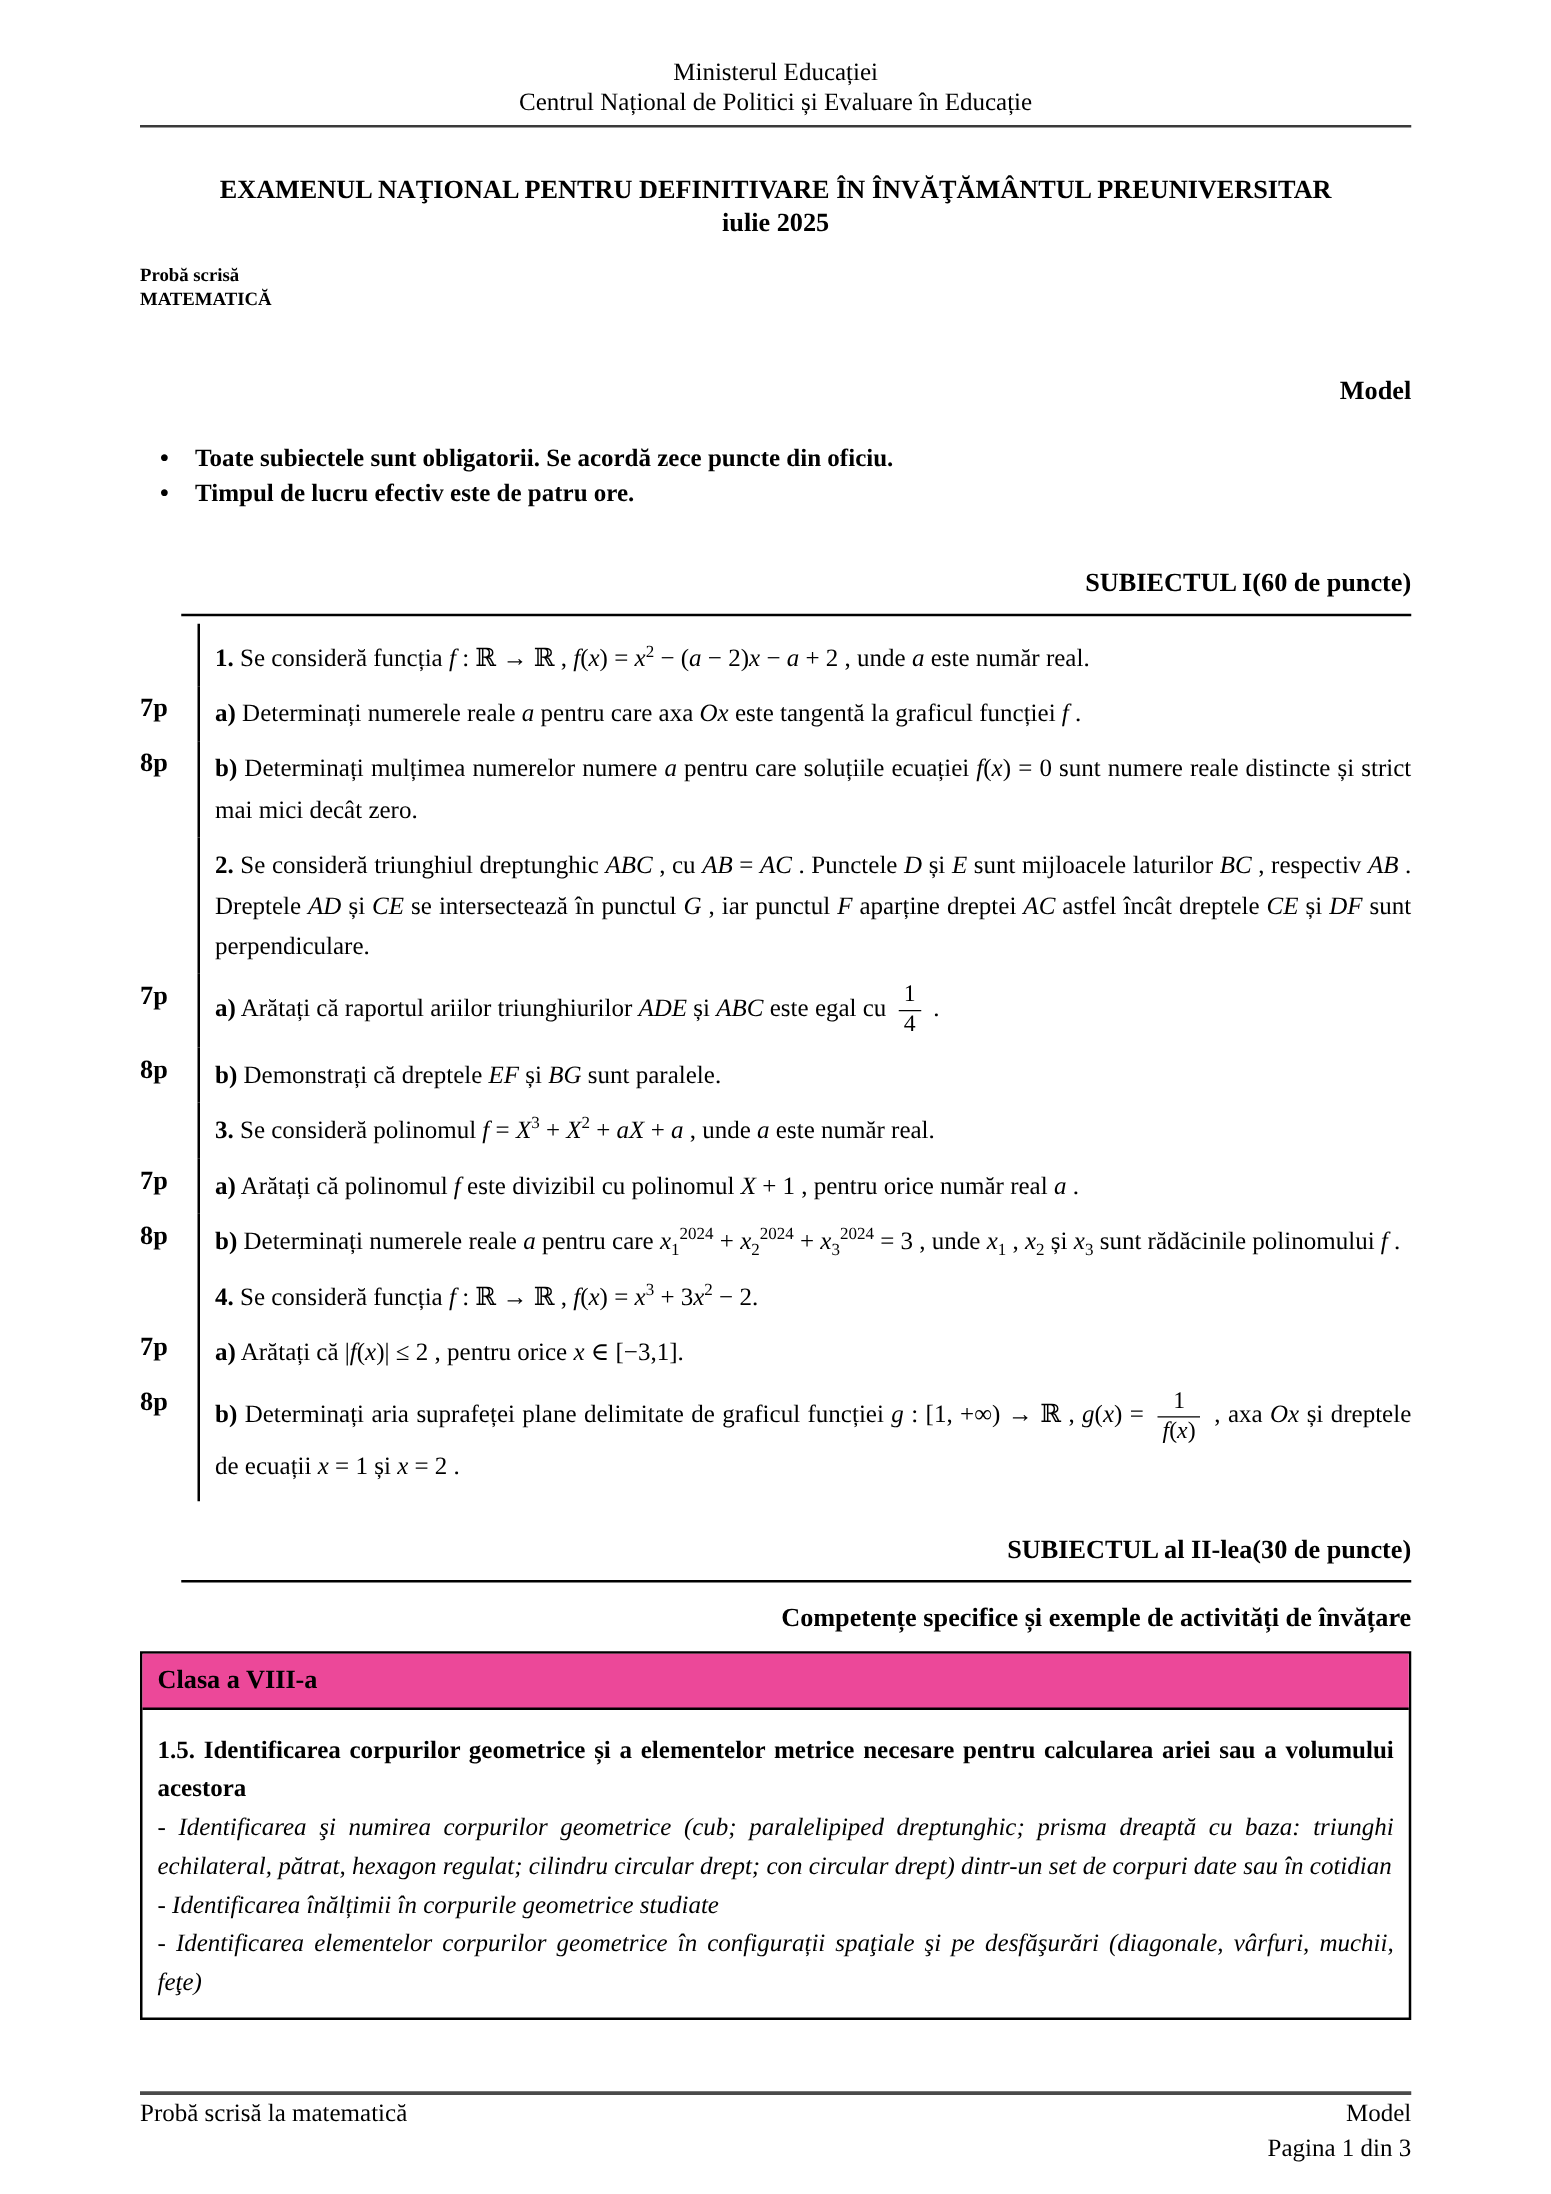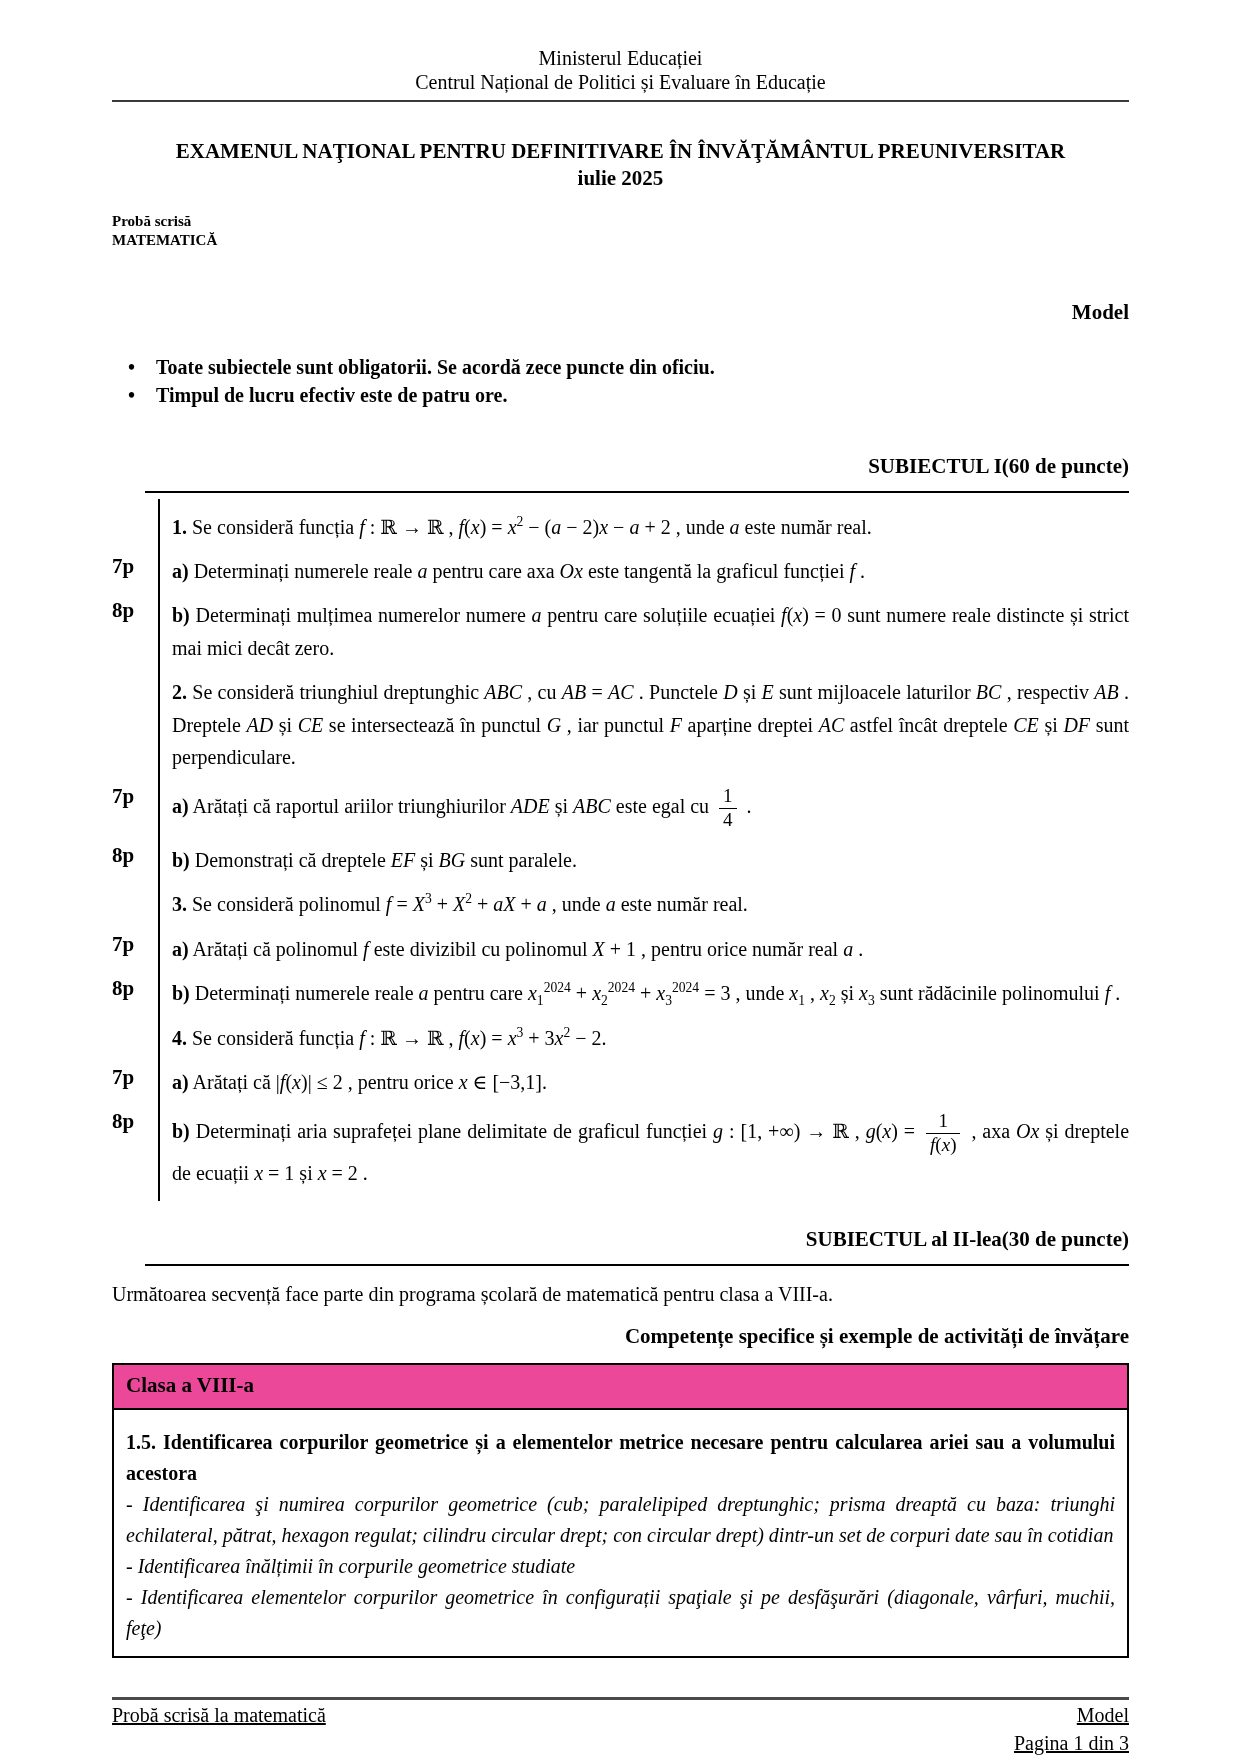--- a/index.html
+++ b/index.html
@@ -60,21 +60,21 @@
 
   .prog-table{border:2px solid #000;margin-top:14px;}
   .prog-table .thead{
     background:#ec4899;border-bottom:2px solid #000;
     font-weight:bold;font-size:21px;padding:8px 12px 10px;
   }
   .prog-table .tbody{padding:15px 12px 12px;}
   .bold-item{font-weight:bold;line-height:1.55;text-align:justify;margin:2px 0 0 0;}
   .prog-item{font-style:italic;line-height:1.55;text-align:justify;margin:0;}
 
-  .footer{position:absolute;left:112px;right:112px;bottom:0;text-decoration:underline;}
+  .footer{position:absolute;left:112px;right:112px;bottom:24px;}
   .footer-rule{
     border-top:3px solid #4a4a4a;
     display:flex;justify-content:space-between;padding-top:4px;
   }
   .page-num{text-align:right;margin-top:5px;}
 </style>
 </head>
 <body>
 
 <div class="content">
@@ -161,21 +161,20 @@
             <span class="den"><span class="seg-m">f</span><span class="seg-t">(</span><span class="seg-m">x</span><span class="seg-t">)</span></span>
           </span><span class="seg-t"> , axa </span><span class="seg-m">Ox</span><span class="seg-t"> și dreptele de ecuații </span><span class="seg-m">x</span><span class="seg-t"> = 1 și </span><span class="seg-m">x</span><span class="seg-t"> = 2 .</span></div>
       </div>
     </div>
 
   <div class="subject-head" id="subject2-head">
     <span>SUBIECTUL al II-lea</span>
     <span>(30 de puncte)</span>
   </div>
 
-  <div class="intro">Următoarea secvență face parte din programa școlară de matematică pentru clasa a VIII-a.</div>
 
   <div class="competente">Competențe specifice și exemple de activități de învățare</div>
 
   <div class="prog-table">
     <div class="thead">Clasa a VIII-a</div>
     <div class="tbody">
       <p class="bold-item">1.5. Identificarea corpurilor geometrice și a elementelor metrice necesare pentru calcularea ariei sau a volumului acestora</p>
       <div>
           <p class="prog-item">- Identificarea şi numirea corpurilor geometrice (cub; paralelipiped dreptunghic; prisma dreaptă cu baza: triunghi echilateral, pătrat, hexagon regulat; cilindru circular drept; con circular drept) dintr-un set de corpuri date sau în cotidian</p>
           <p class="prog-item">- Identificarea înălțimii în corpurile geometrice studiate</p>

